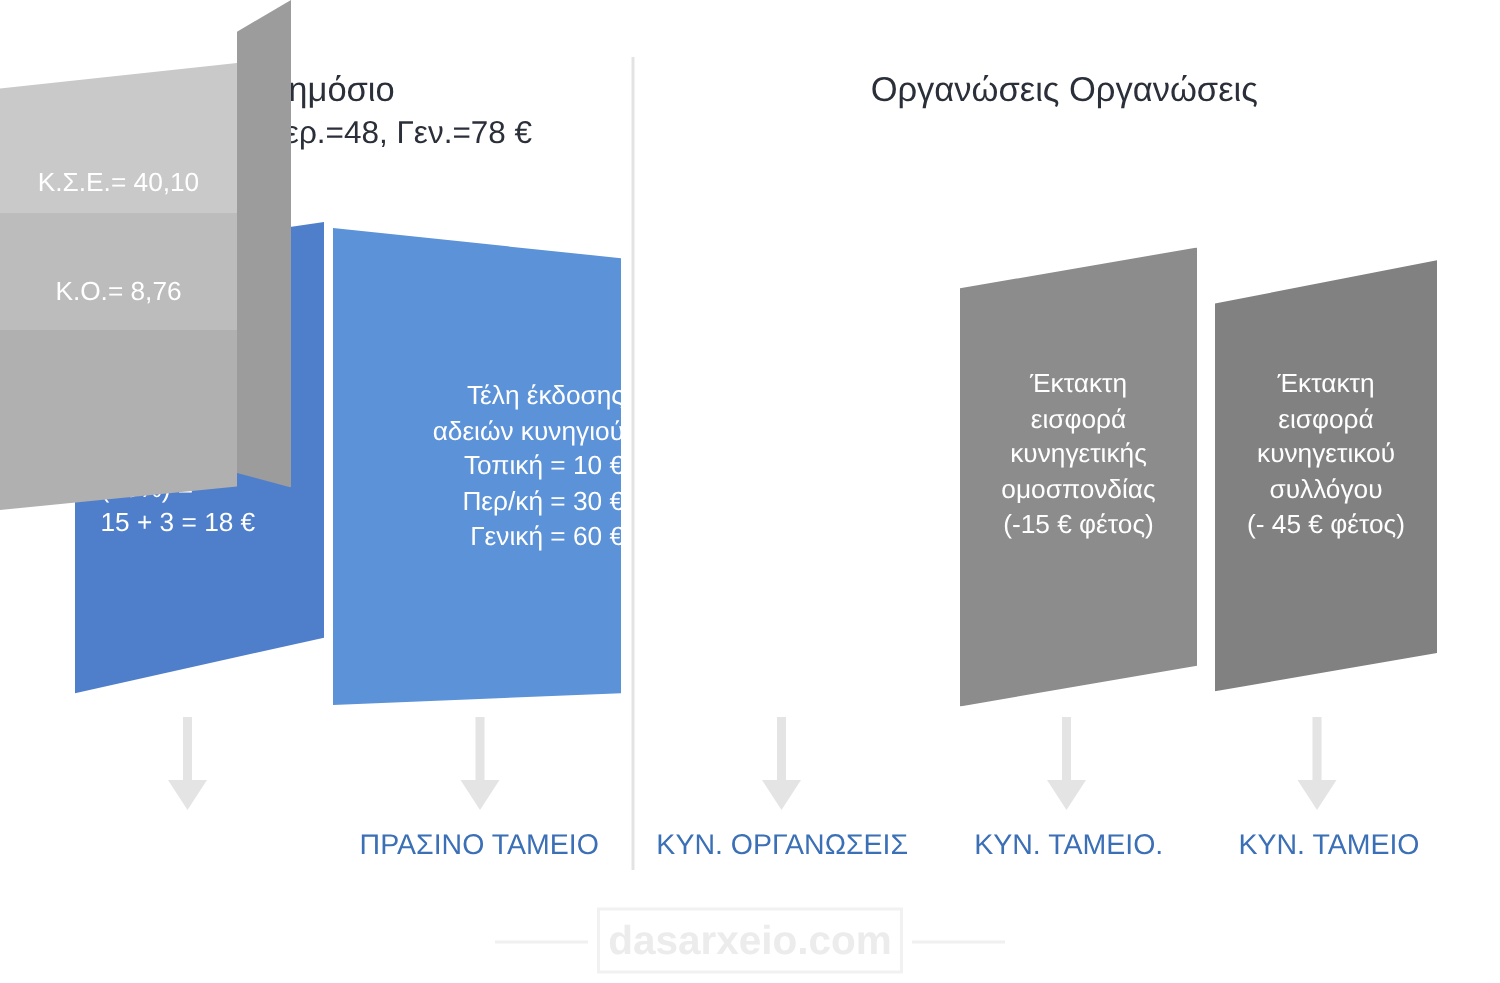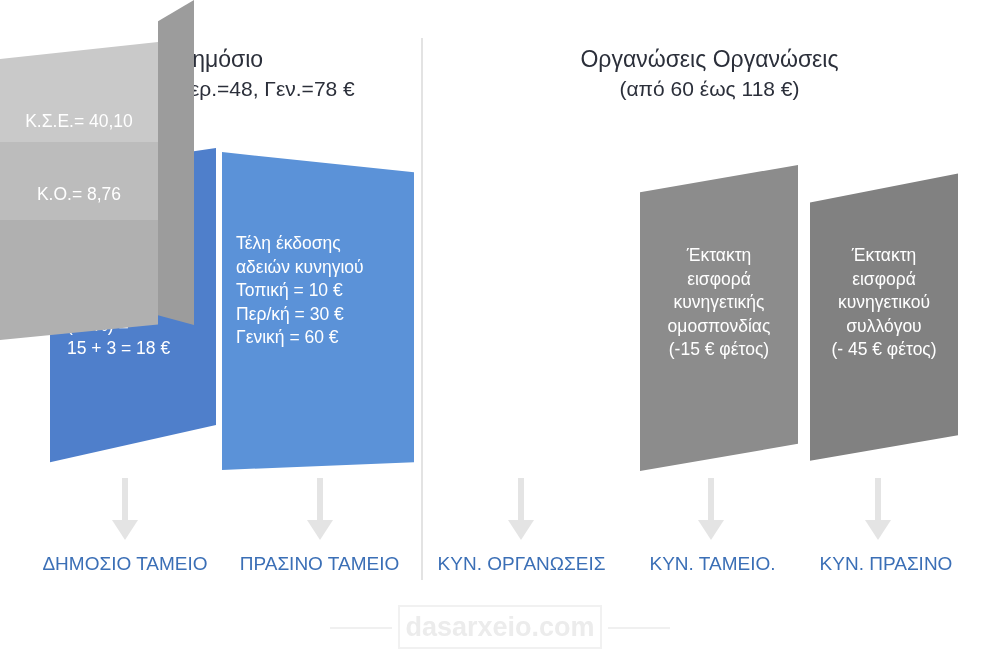--- a/index.html
+++ b/index.html
@@ -68,21 +68,21 @@
     clip-path: polygon(0% 7.1%, 100% 0%, 100% 81.5%, 0% 92.4%);
   }
   #shape1 .shape-text { left: 17px; top: 95px; width: 150px; }
 
   #shape2 {
     left: 222px; top: 148px; width: 192px; height: 340px;
     background: #5b92d8;
     -webkit-clip-path: polygon(0% 1.2%, 100% 7.1%, 100% 92.4%, 0% 94.7%);
     clip-path: polygon(0% 1.2%, 100% 7.1%, 100% 92.4%, 0% 94.7%);
   }
-  #shape2 .shape-text { left: 14px; top: 84px; width: 180px; }
+  #shape2 .shape-text { left: 14px; top: 104px; width: 180px; text-align: right; }
 
   
   #shape3 {
     left: 430px; top: 148px; width: 194px; height: 340px;
   }
   .band {
     position: absolute;
     left: 0;
     width: 158px;
   }
@@ -238,21 +238,20 @@
 
   <div class="divider"></div>
 
   <div class="header" id="header-left">
     <div class="h-title">Δημόσιο</div>
     <div class="h-sub">Τοπ.=28, Περ.=48, Γεν.=78 €</div>
   </div>
 
   <div class="header" id="header-right">
     <div class="h-title">Οργανώσεις Οργανώσεις</div>
-    <div class="h-sub">(από 60 έως 118 €)</div>
   </div>
 
   <div class="shape" id="shape1">
     <div class="shape-text">Τέλος Χαρτο-
 σήμου +
 Εισφορά ΟΓΑ
 (20%) =
 15 + 3 = 18 €</div>
   </div>
 
@@ -306,25 +305,24 @@
   </div>
   <div class="arrow" style="left:698px; top:478px;">
     <div class="stem"></div>
     <div class="head"></div>
   </div>
   <div class="arrow" style="left:865px; top:478px;">
     <div class="stem"></div>
     <div class="head"></div>
   </div>
 
-  <div class="bottom-label" style="left:20px;  width:210px;">ΔΗΜΟΣΙΟ ΤΑΜΕΙΟ</div>
   <div class="bottom-label" style="left:222px; width:195px;">ΠΡΑΣΙΝΟ ΤΑΜΕΙΟ</div>
   <div class="bottom-label" style="left:424px; width:195px;">ΚΥΝ. ΟΡΓΑΝΩΣΕΙΣ</div>
   <div class="bottom-label" style="left:630px; width:165px;">ΚΥΝ. ΤΑΜΕΙΟ.</div>
-  <div class="bottom-label" style="left:800px; width:172px;">ΚΥΝ. ΠΡΑΣΙΝΟ</div>
+  <div class="bottom-label" style="left:800px; width:172px;">ΚΥΝ. ΤΑΜΕΙΟ</div>
 
   <div id="watermark-wrap">
     <div id="watermark-rule-left"></div>
     <div id="watermark-rule-right"></div>
     <div id="watermark-box">
       <span id="watermark-text">dasarxeio.com</span>
     </div>
   </div>
 
 </div>

